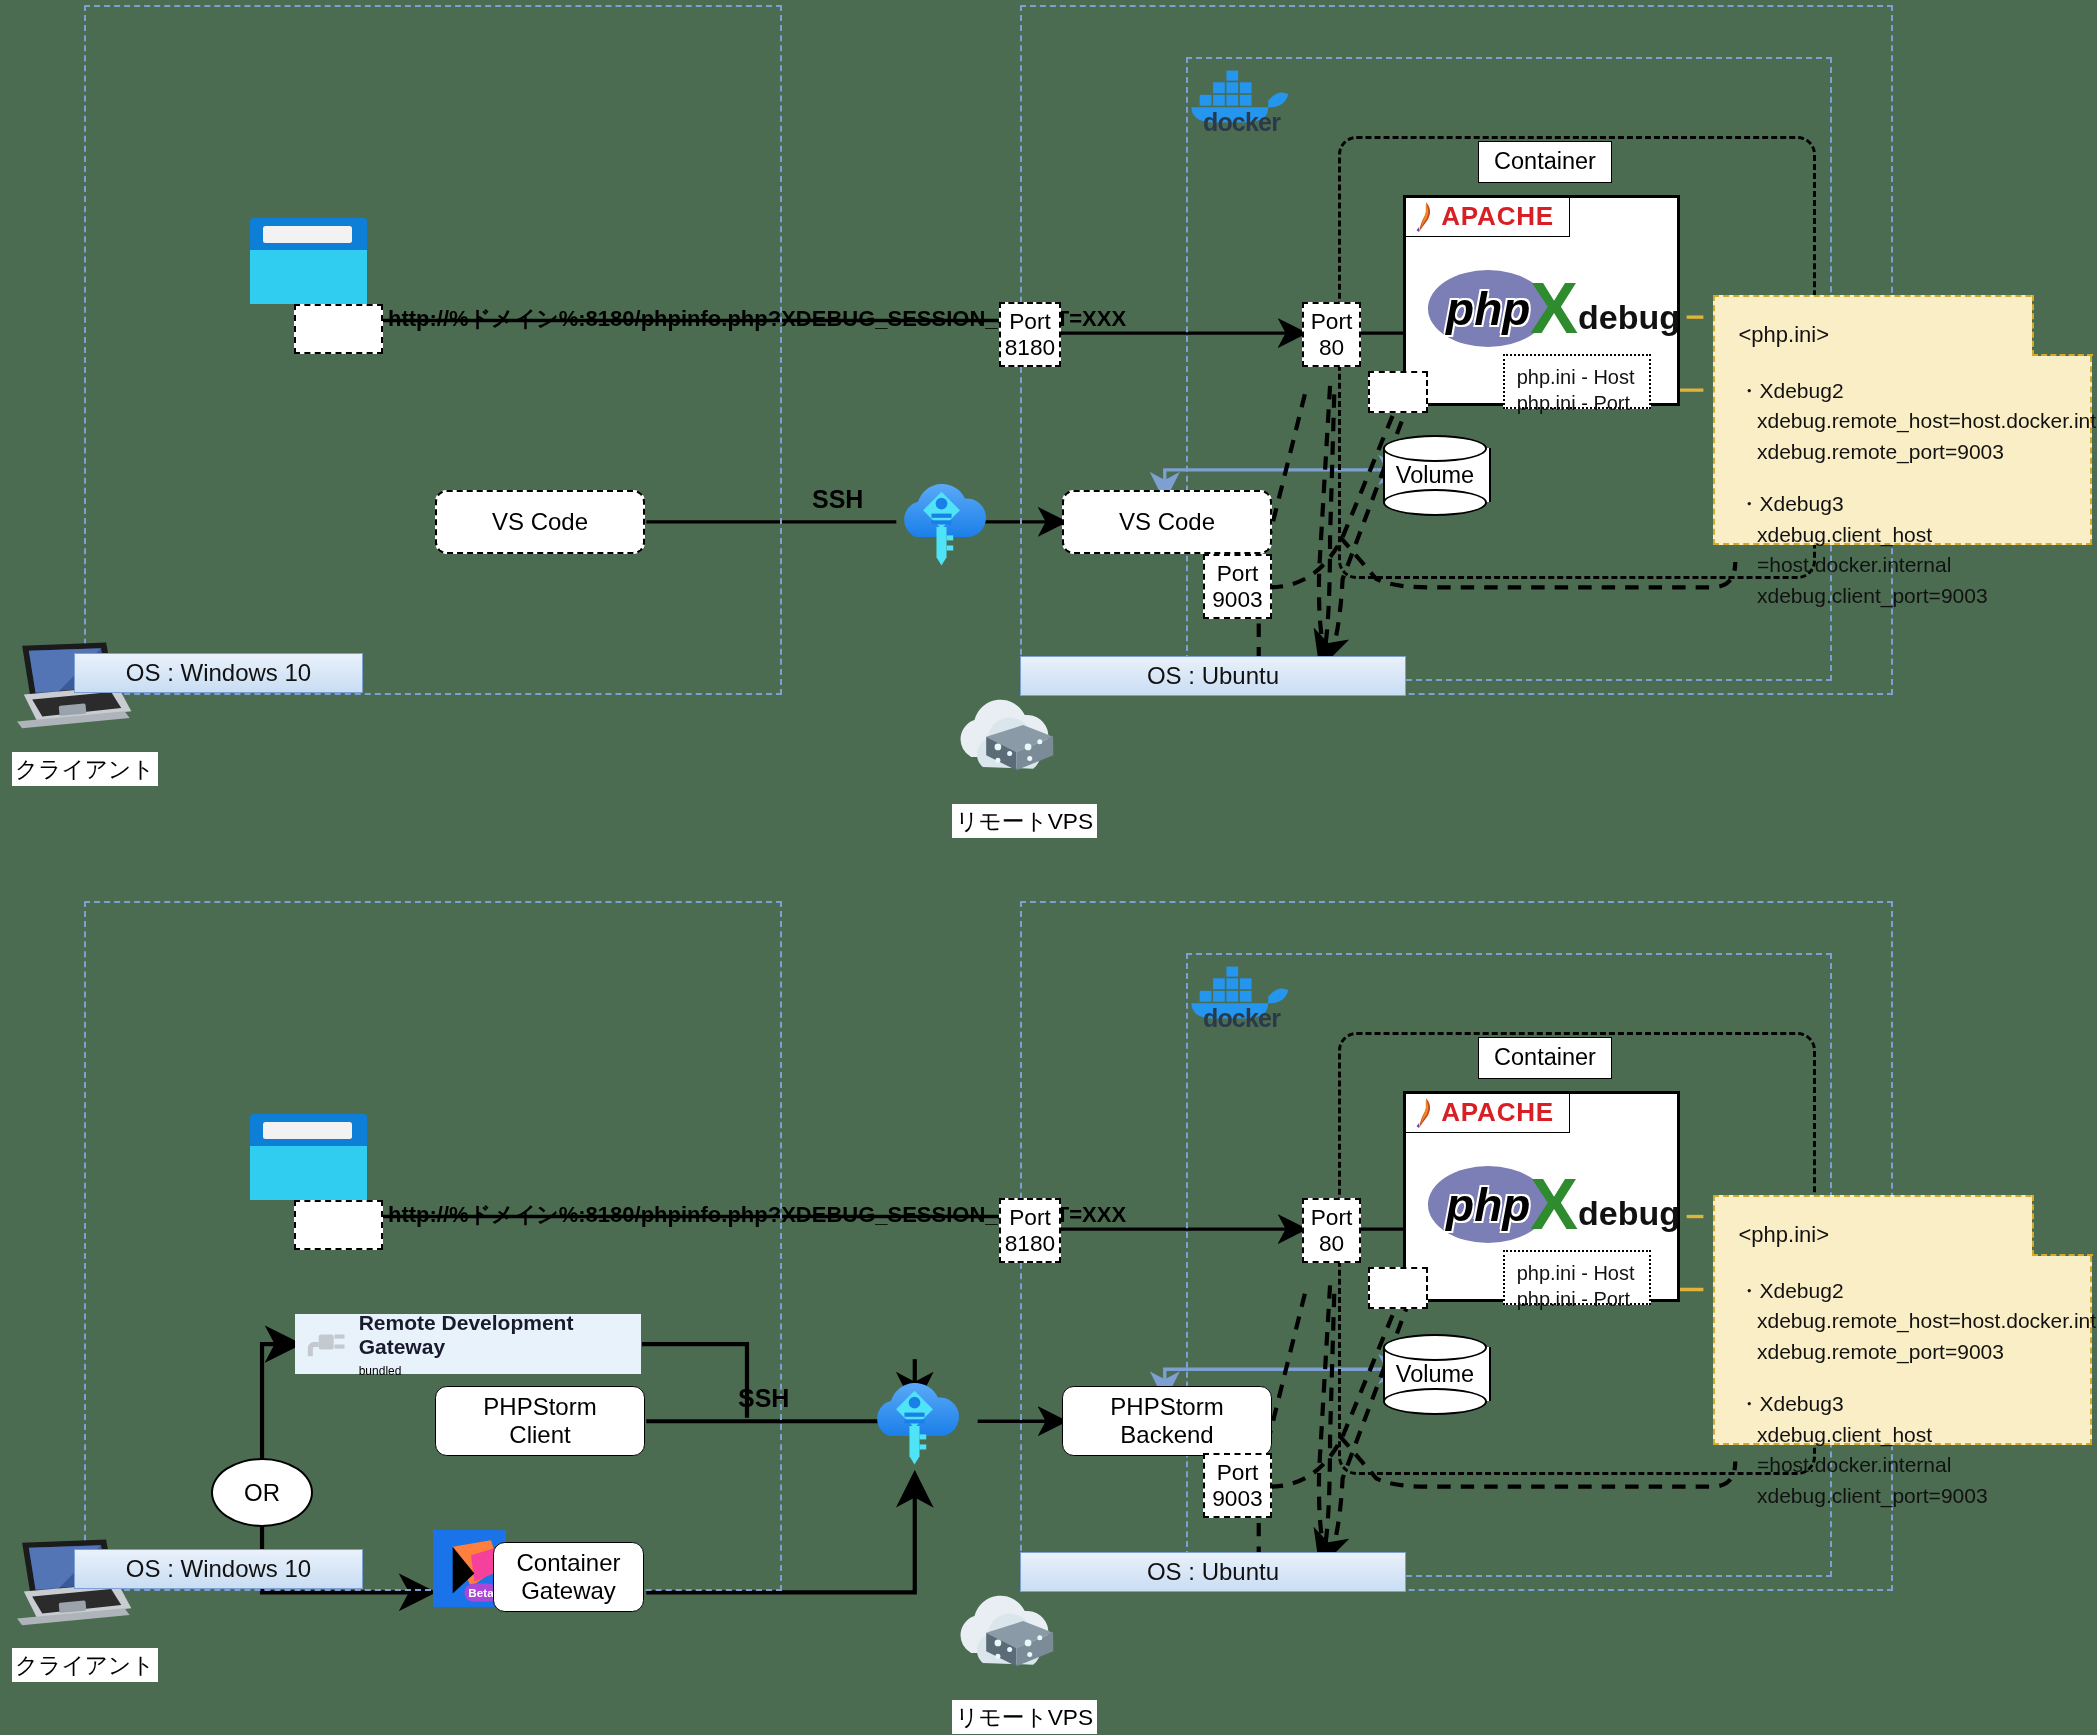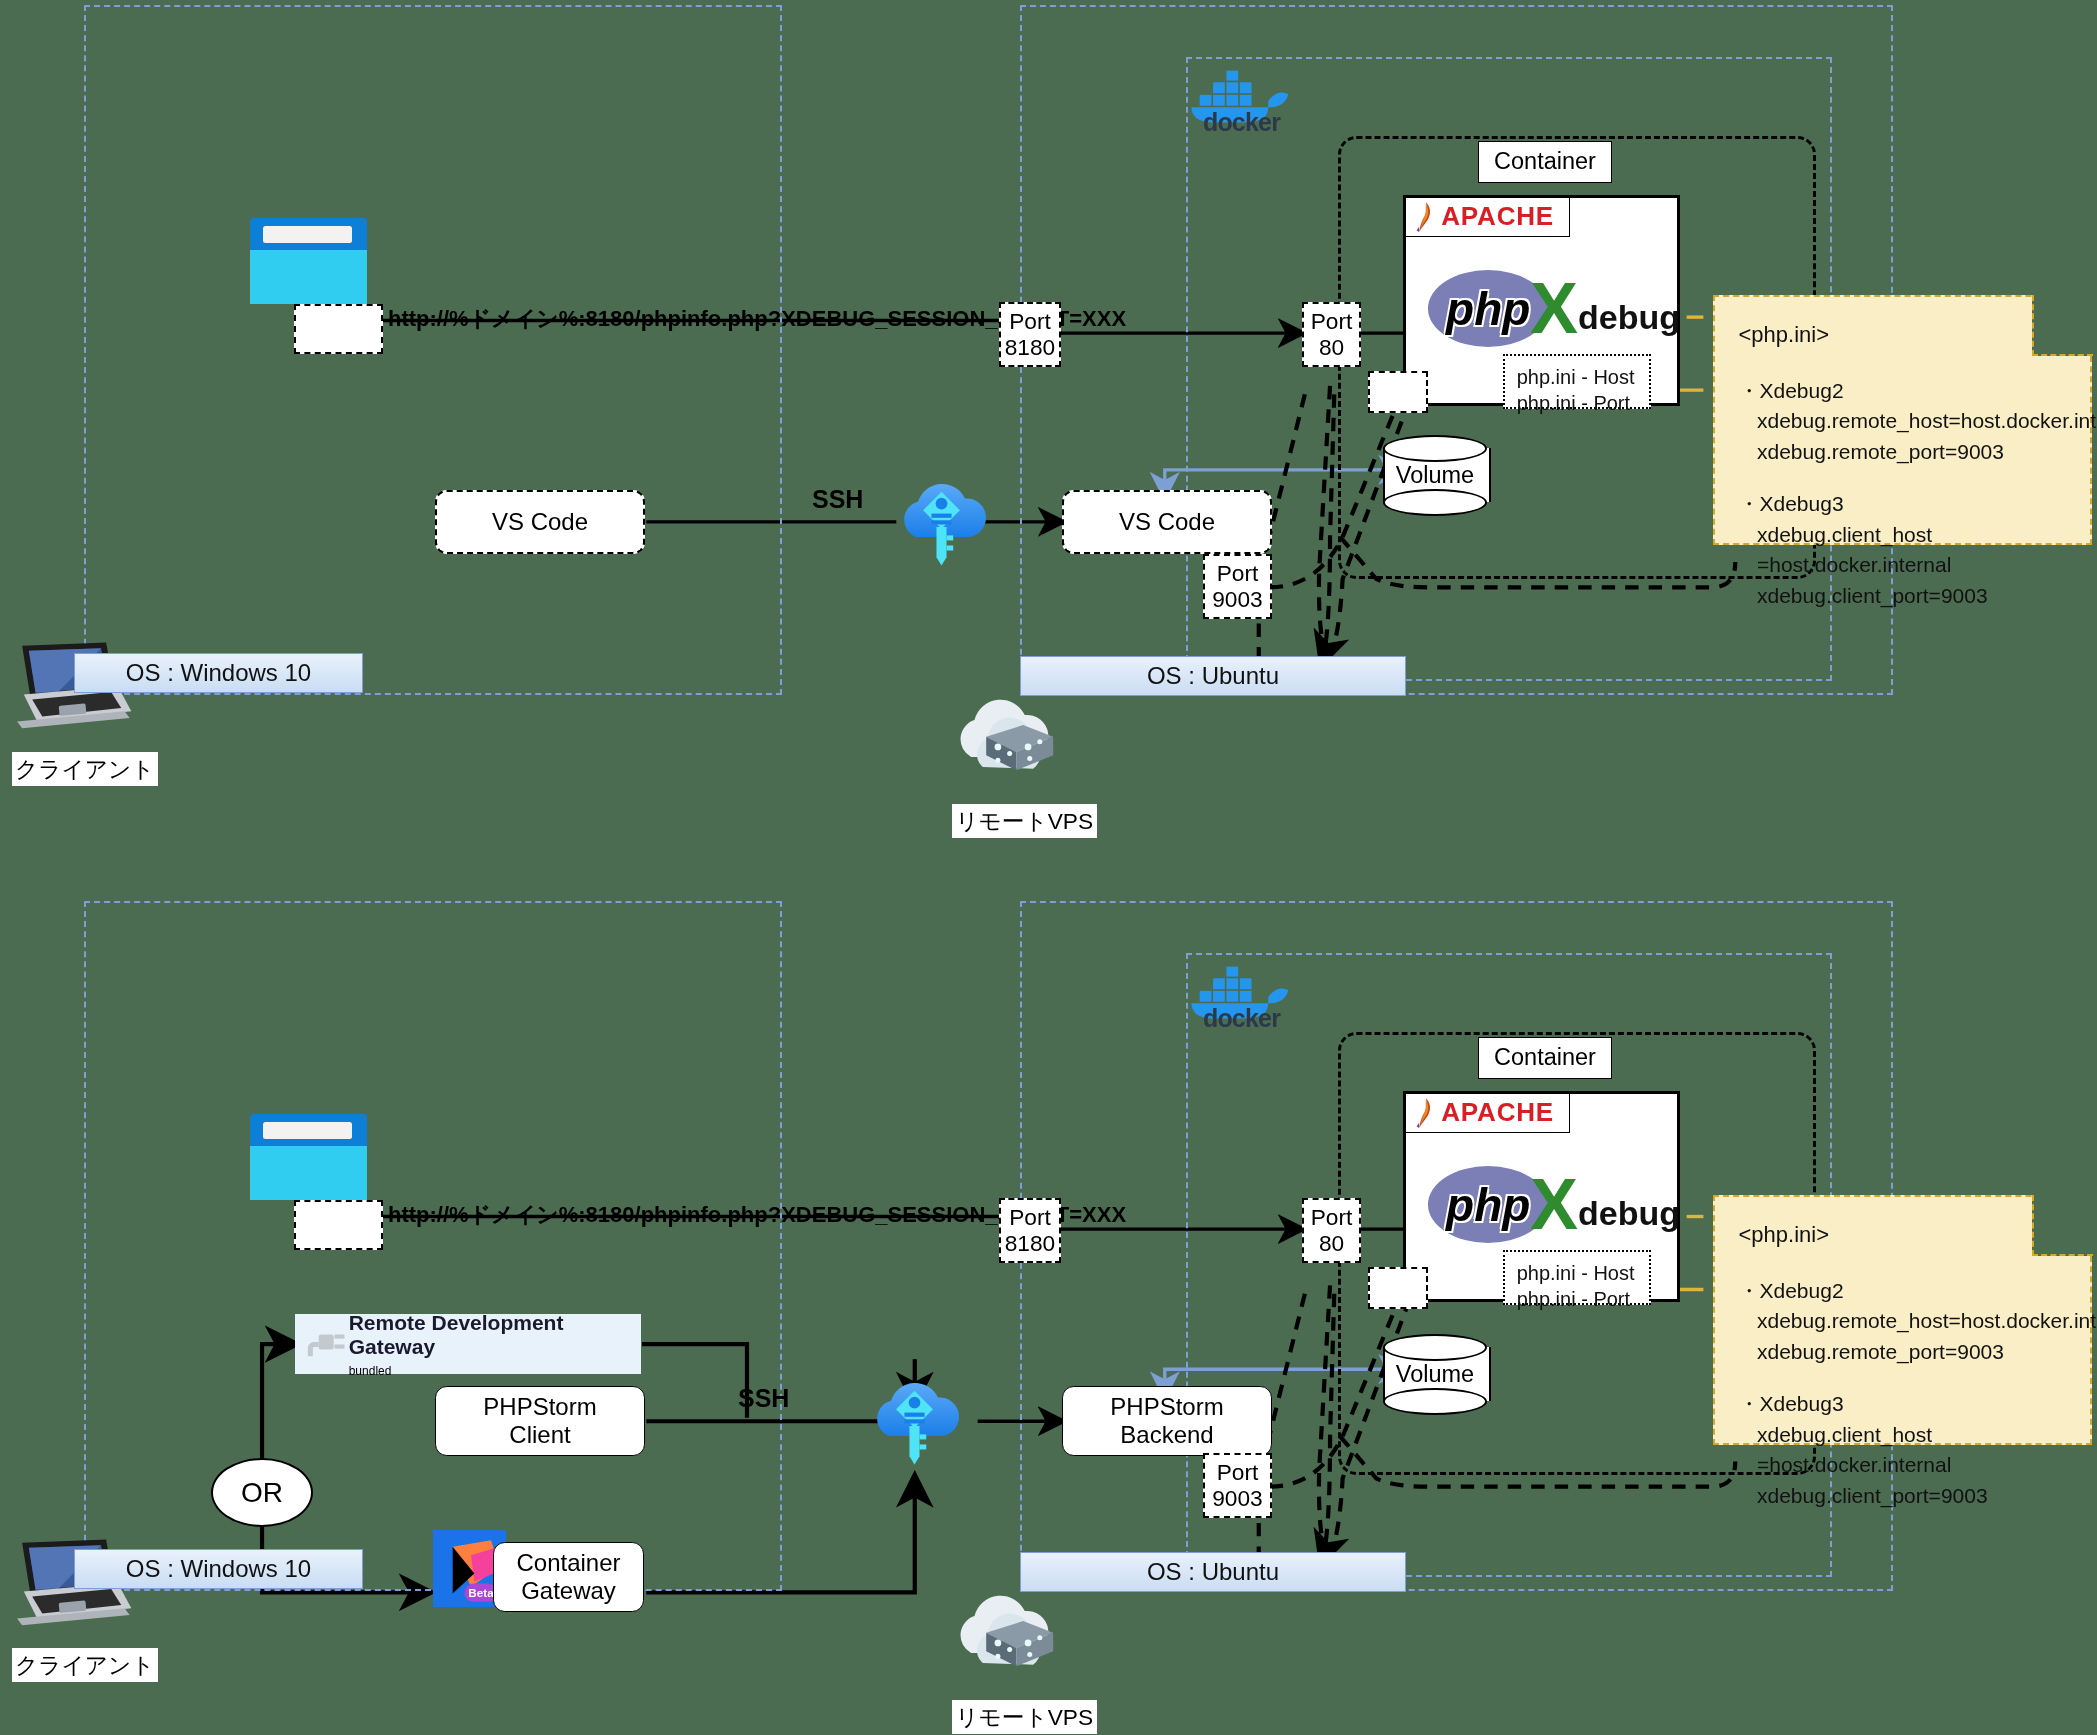--- a/index.html
+++ b/index.html
@@ -115,27 +115,27 @@
   .cyl .txt{
     position:absolute;left:0;top:0;width:100%;height:100%;
     display:flex;align-items:center;justify-content:center;
     font-size:23.5px;color:#000000;z-index:3;
   }
 
   
   .ellipse{
     background:#fff;border:2.5px solid #000;border-radius:50%;
     display:flex;align-items:center;justify-content:center;
-    font-size:28px;color:#000;
+    font-size:24px;color:#000;
   }
 
   
   .plugin{
     background:#e8f2fb;
-    display:flex;align-items:center;gap:2px;
+    display:flex;align-items:center;gap:12px;
     padding:6.7px 11.7px;box-sizing:border-box;
   }
   .plugin .ptxt .t1{font-size:21px;font-weight:bold;color:#1a1a2e;}
   .plugin .ptxt .t2{font-size:12px;color:#000000;margin-top:5px;}
 
   
   .dotbox{
     border:2.5px dotted #000;background:#fff;box-sizing:border-box;
     padding:8.4px 11.7px;font-size:20px;color:#111;line-height:1.3;
   }

